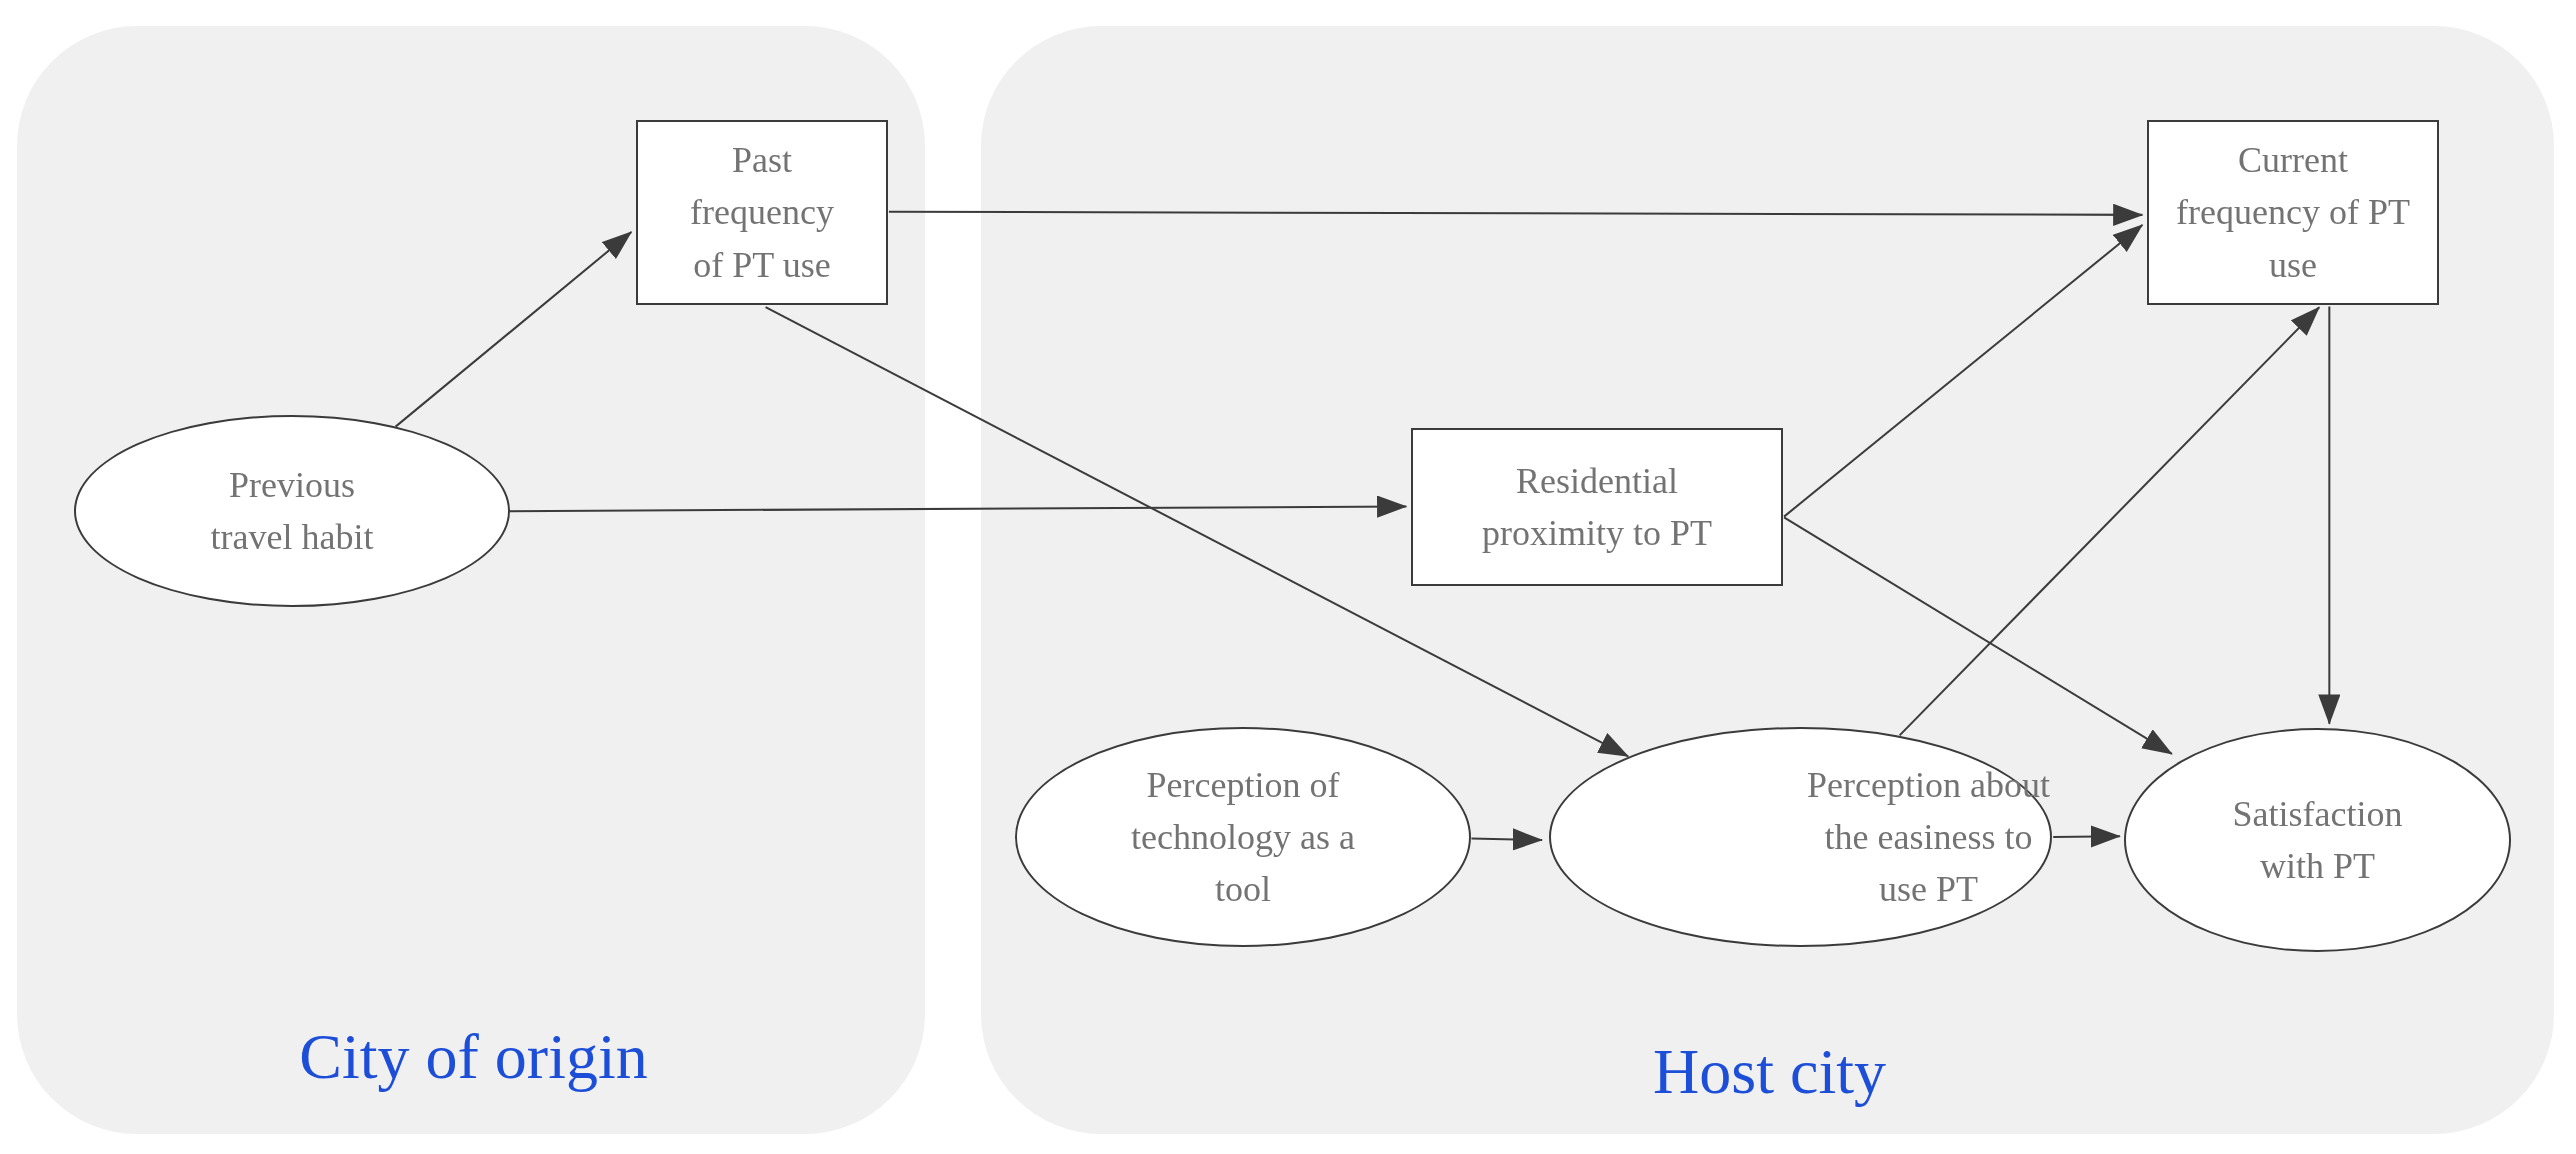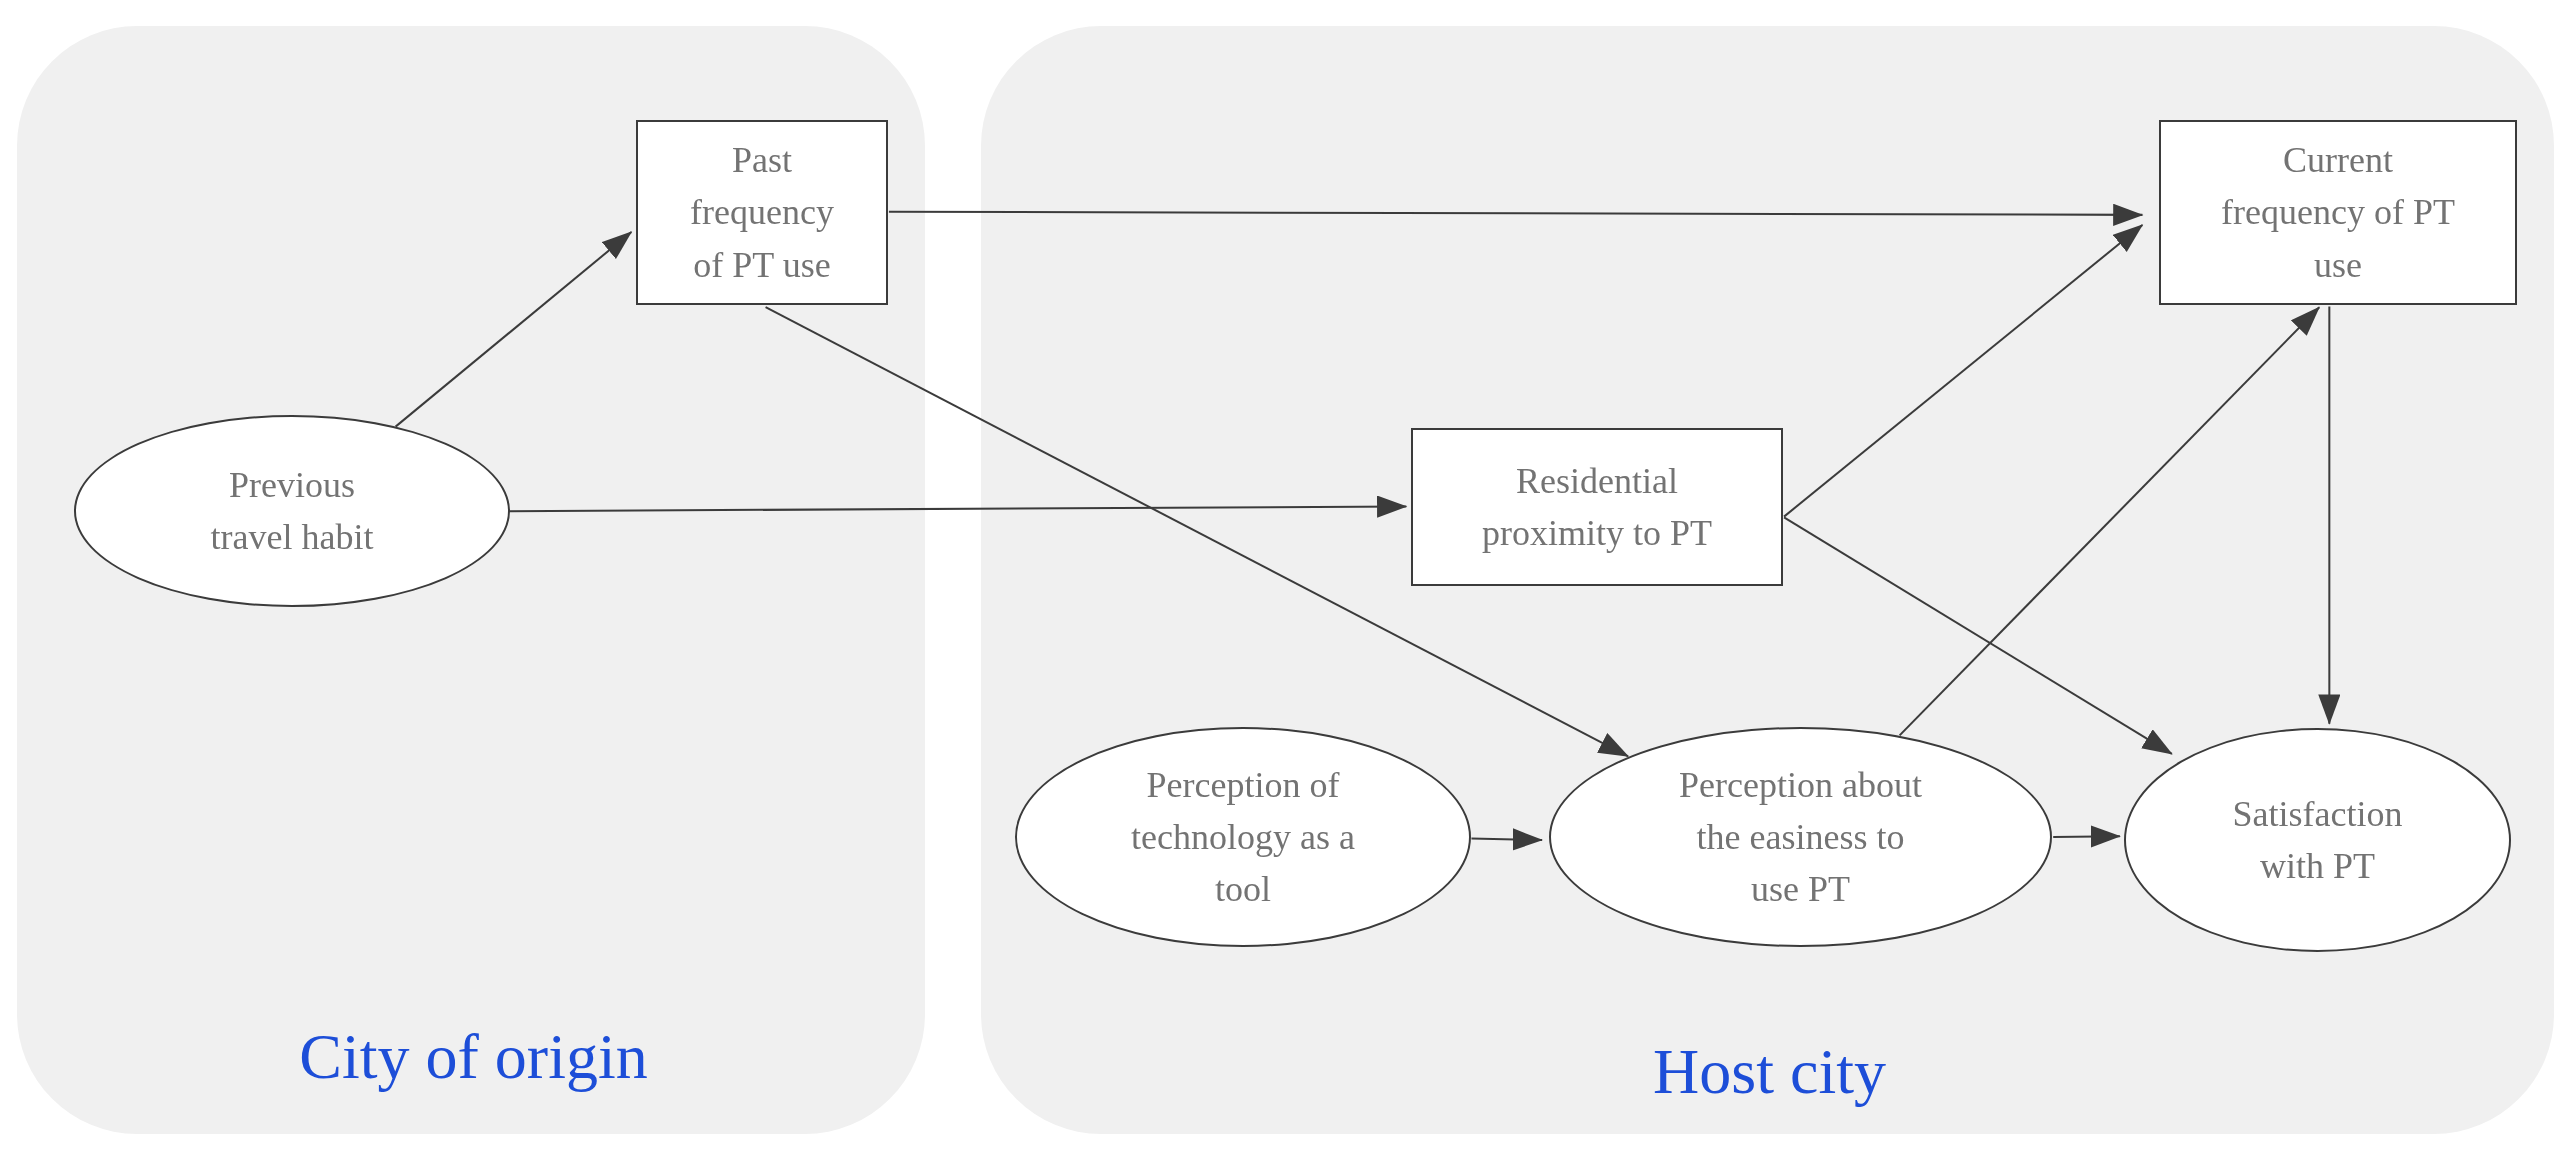--- a/index.html
+++ b/index.html
@@ -38,23 +38,23 @@
     color: #737373;
     font-size: 36px;
     line-height: 1.45;
   }
   .node.rect    { border: 2.3px solid #3b3b3b; }
   .node.ellipse { border: 2.3px solid #3b3b3b; border-radius: 50%; }
 
   .n-prev     { left: 74px;   top: 415px; width: 436px; height: 192px; }
   .n-past     { left: 636px;  top: 120px; width: 252px; height: 185px; }
   .n-resid    { left: 1411px; top: 428px; width: 372px; height: 158px; }
-  .n-curr     { left: 2147px; top: 120px; width: 358px; height: 185px; margin-left: 12px; }
+  .n-curr     { left: 2147px; top: 120px; width: 292px; height: 185px; }
   .n-tech     { left: 1015px; top: 727px; width: 456px; height: 220px; }
-  .n-easiness { left: 1549px; top: 727px; width: 503px; height: 220px; }
+  .n-easiness { left: 1549px; top: 727px; width: 503px; height: 220px; justify-content: flex-end; }
   .n-satisf   { left: 2124px; top: 728px; width: 387px; height: 224px; }
 
   .group-label {
     position: absolute;
     color: #1d4ed8;
     font-size: 64px;
     text-align: center;
     width: 543px;
   }
   .label-origin { left: 202px;  top: 1020px; }

